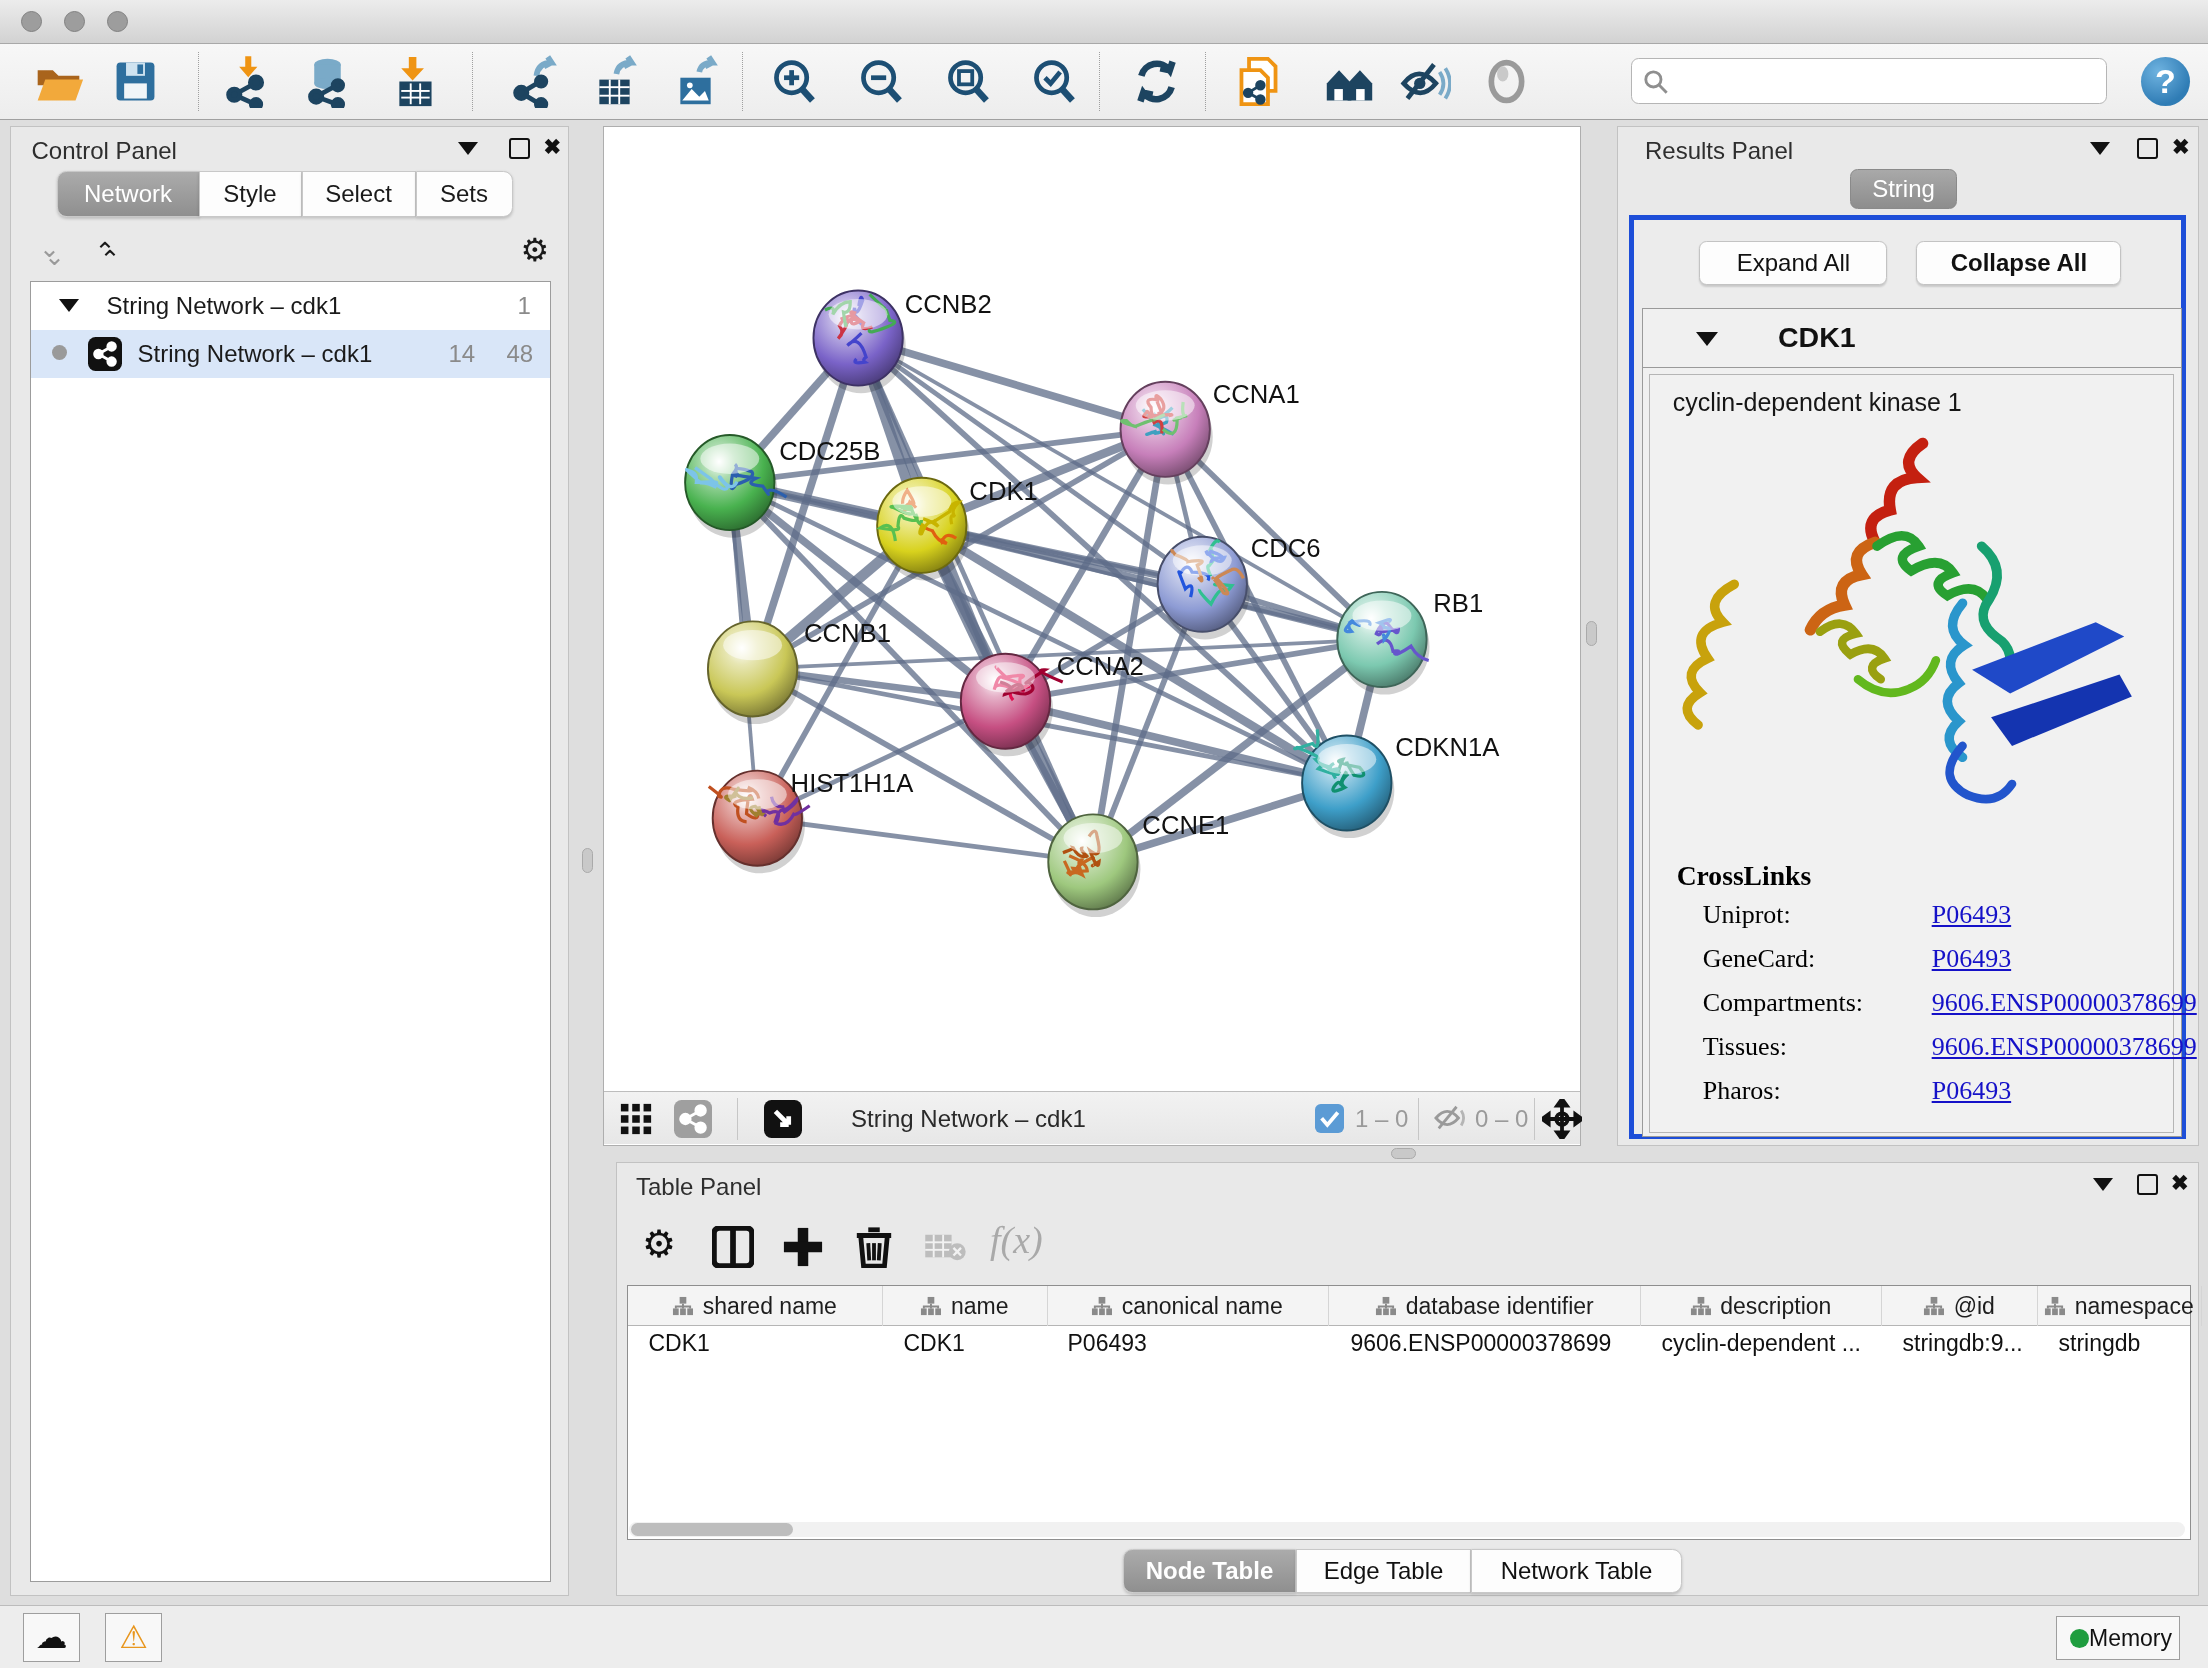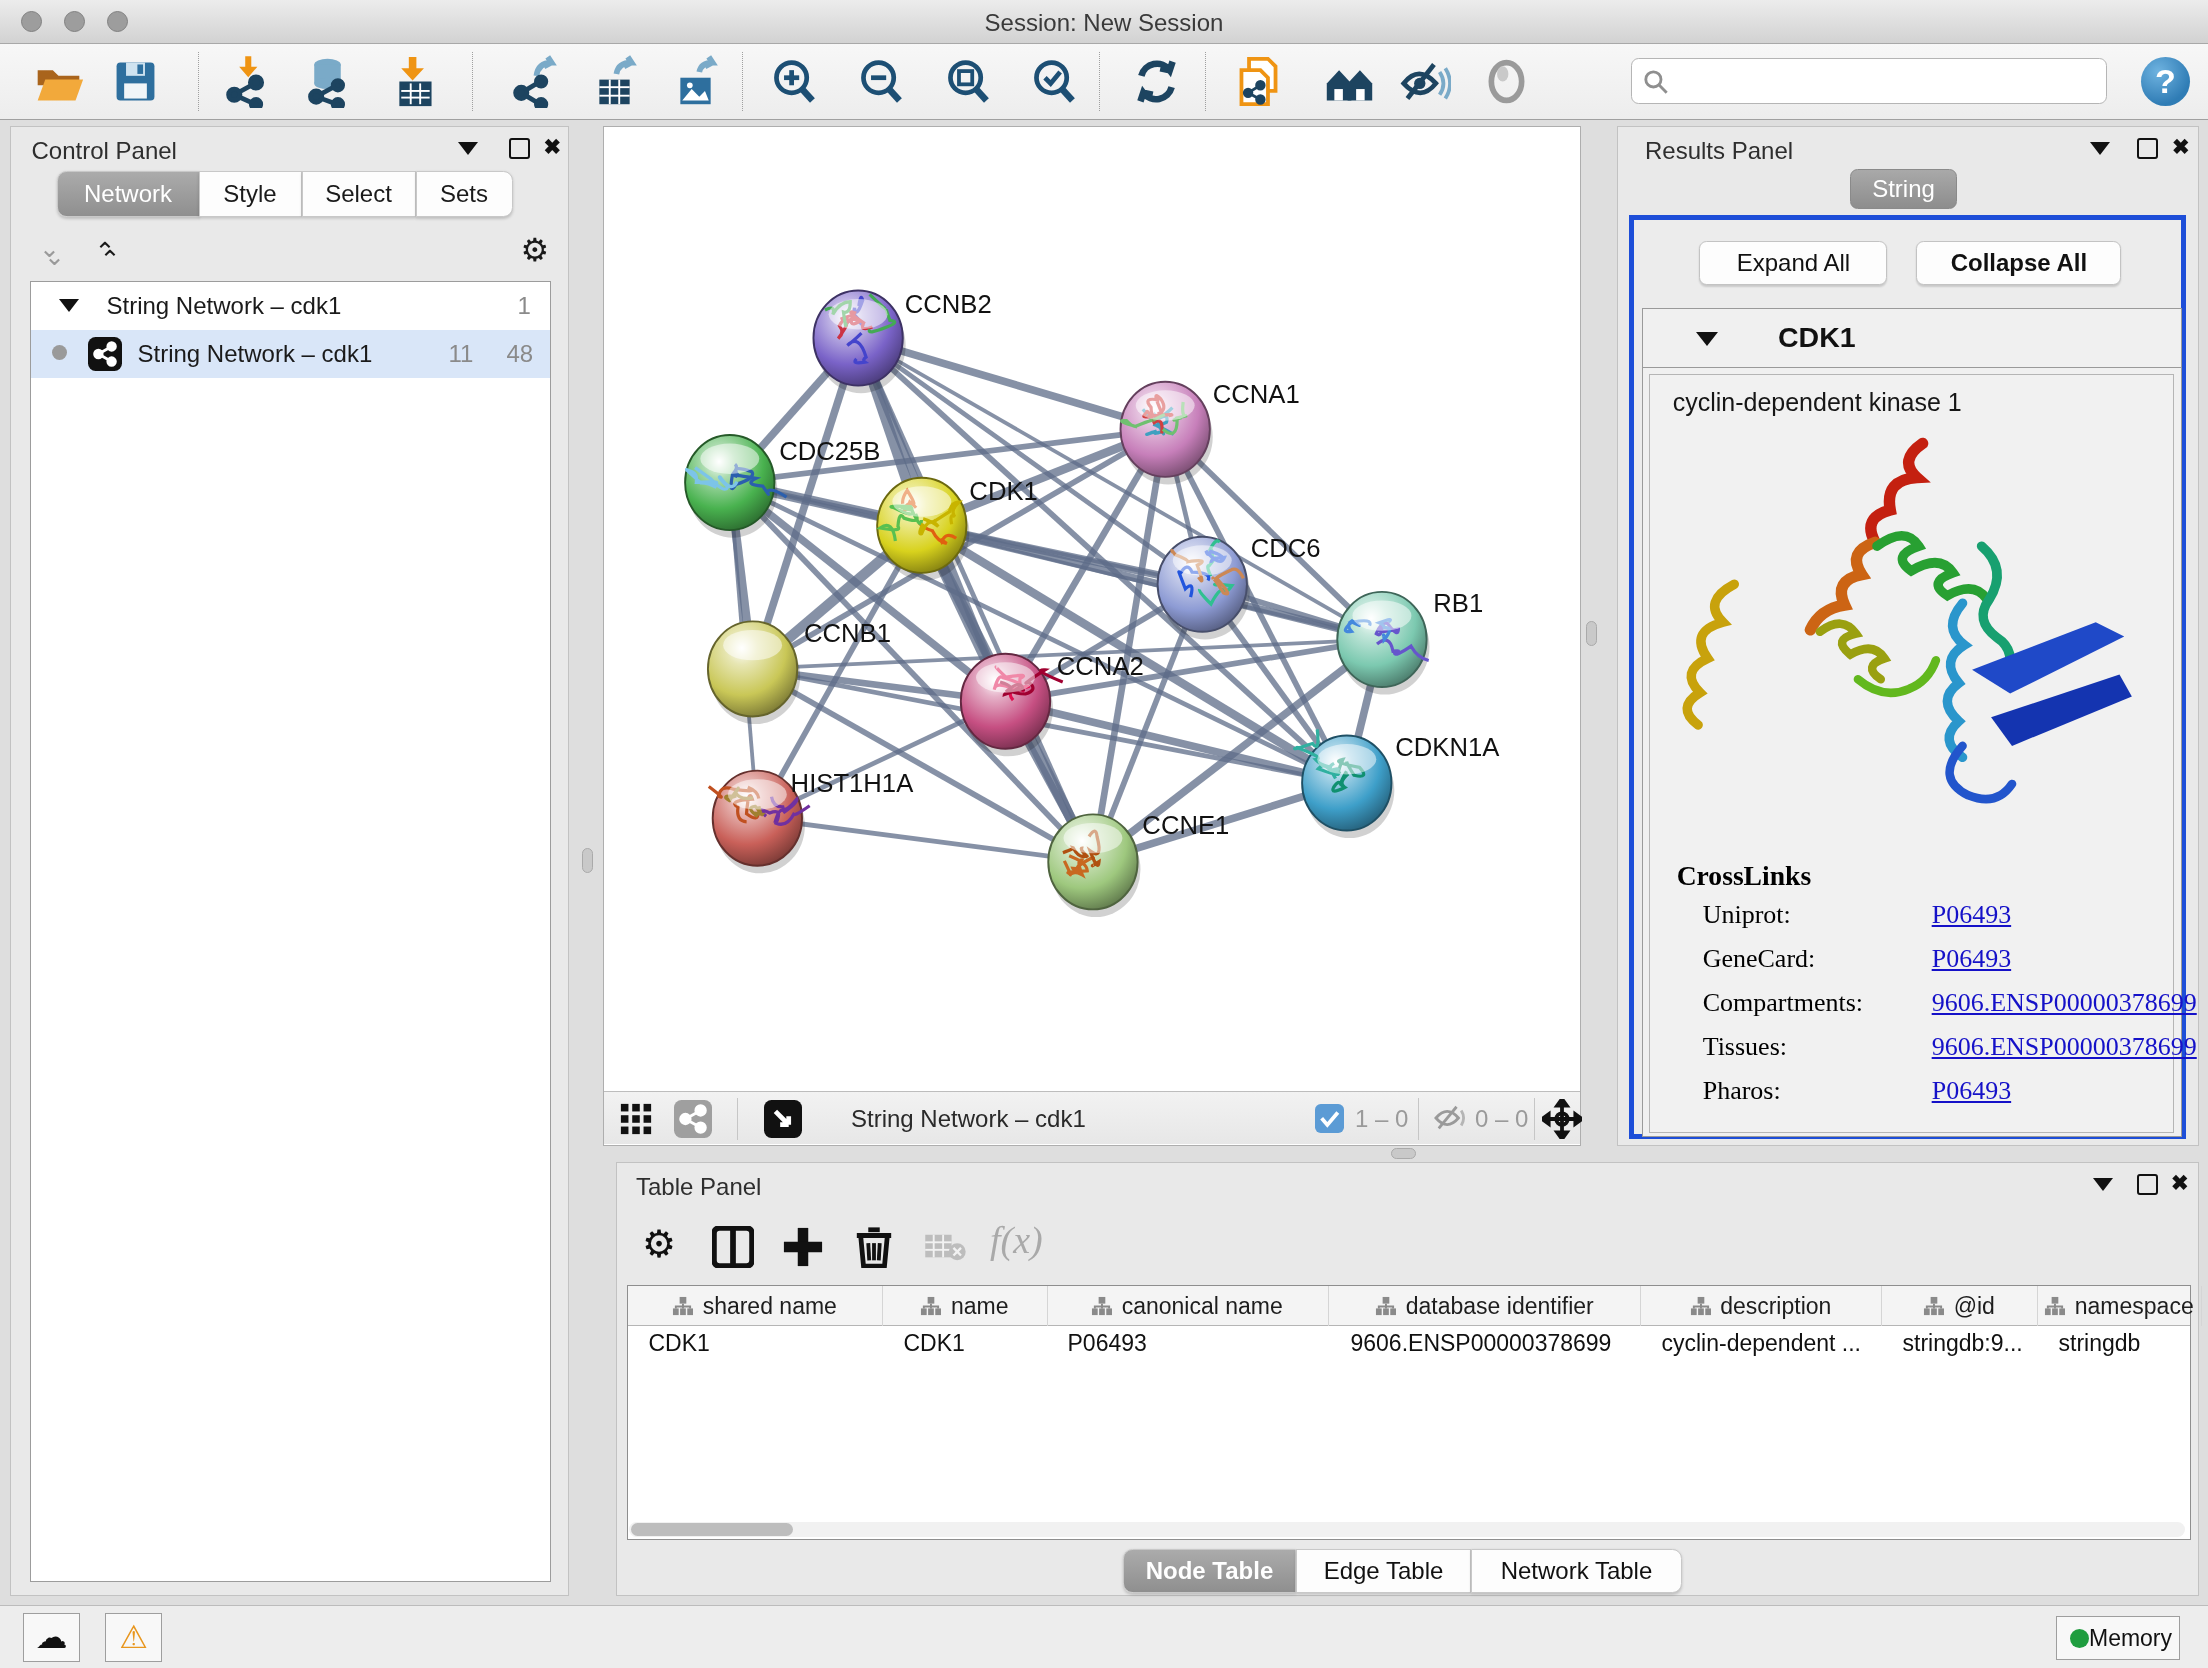--- a/index.html
+++ b/index.html
@@ -94,21 +94,20 @@
   .handle-v { width:11.4px; height:25px; border-radius:5.7px; background:#c9c9c9; border:1px solid #aaa; }
   .handle-h { width:25px; height:11.4px; border-radius:5.7px; background:#c9c9c9; border:1px solid #aaa; }
 </style>
 </head>
 <body>
 
 <div class="abs titlebar">
   <div class="abs traffic" style="left:21px"></div>
   <div class="abs traffic" style="left:64px"></div>
   <div class="abs traffic" style="left:107px"></div>
-  <div class="abs win-title">Session: New Session</div>
 </div>
 
 <div class="abs toolbar">
   <div class="abs tbtn" style="left:32px">
     <svg width="53" height="53" viewBox="0 0 56 56">
         <path d="M6 16 h16 l6 6 h22 v10 H6z" fill="#a9641c"></path>
         <path d="M6 48 L14 26 h40 L46 48z" fill="#f2a93b"></path>
       </svg>
   </div>
   <div class="abs tbtn" style="left:109px">
@@ -305,21 +304,21 @@
             <g stroke="#fff" stroke-width="3" fill="#fff">
               <line x1="11" y1="18" x2="25" y2="10"></line>
               <line x1="11" y1="18" x2="25" y2="26"></line>
               <circle cx="11" cy="18" r="4"></circle>
               <circle cx="25" cy="10" r="4"></circle>
               <circle cx="25" cy="26" r="4"></circle>
             </g>
           </svg>
       </span>
       <span class="abs" style="left:107px; top:9.5px;">String Network – cdk1</span>
-      <span class="abs cnt" style="left:418px; top:9.5px;">11</span>
+      <span class="abs cnt" style="left:418px; top:9.5px;">14</span>
       <span class="abs cnt" style="left:476px; top:9.5px;">48</span>
     </div>
   </div>
 </div>
 
 <div class="abs network-frame">
   <svg class="abs net-canvas" id="net-svg" viewBox="0 0 1026 1014">
       <defs>
         <radialGradient id="g-ccnb2" cx="38%" cy="28%" r="80%">
           <stop offset="0%" stop-color="#ffffff"></stop>

